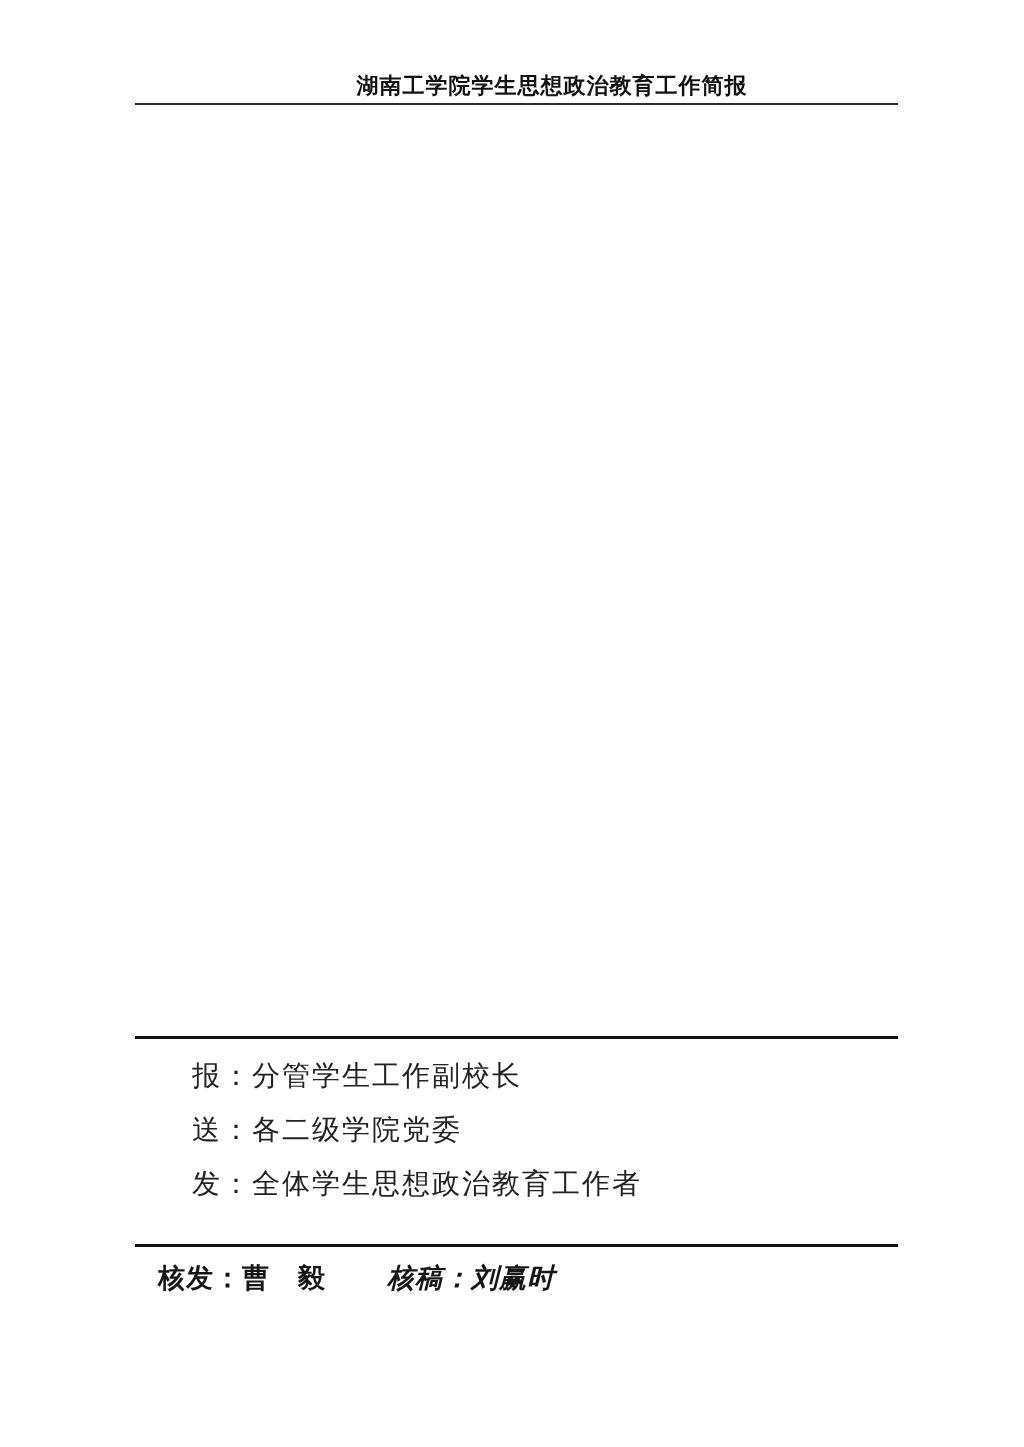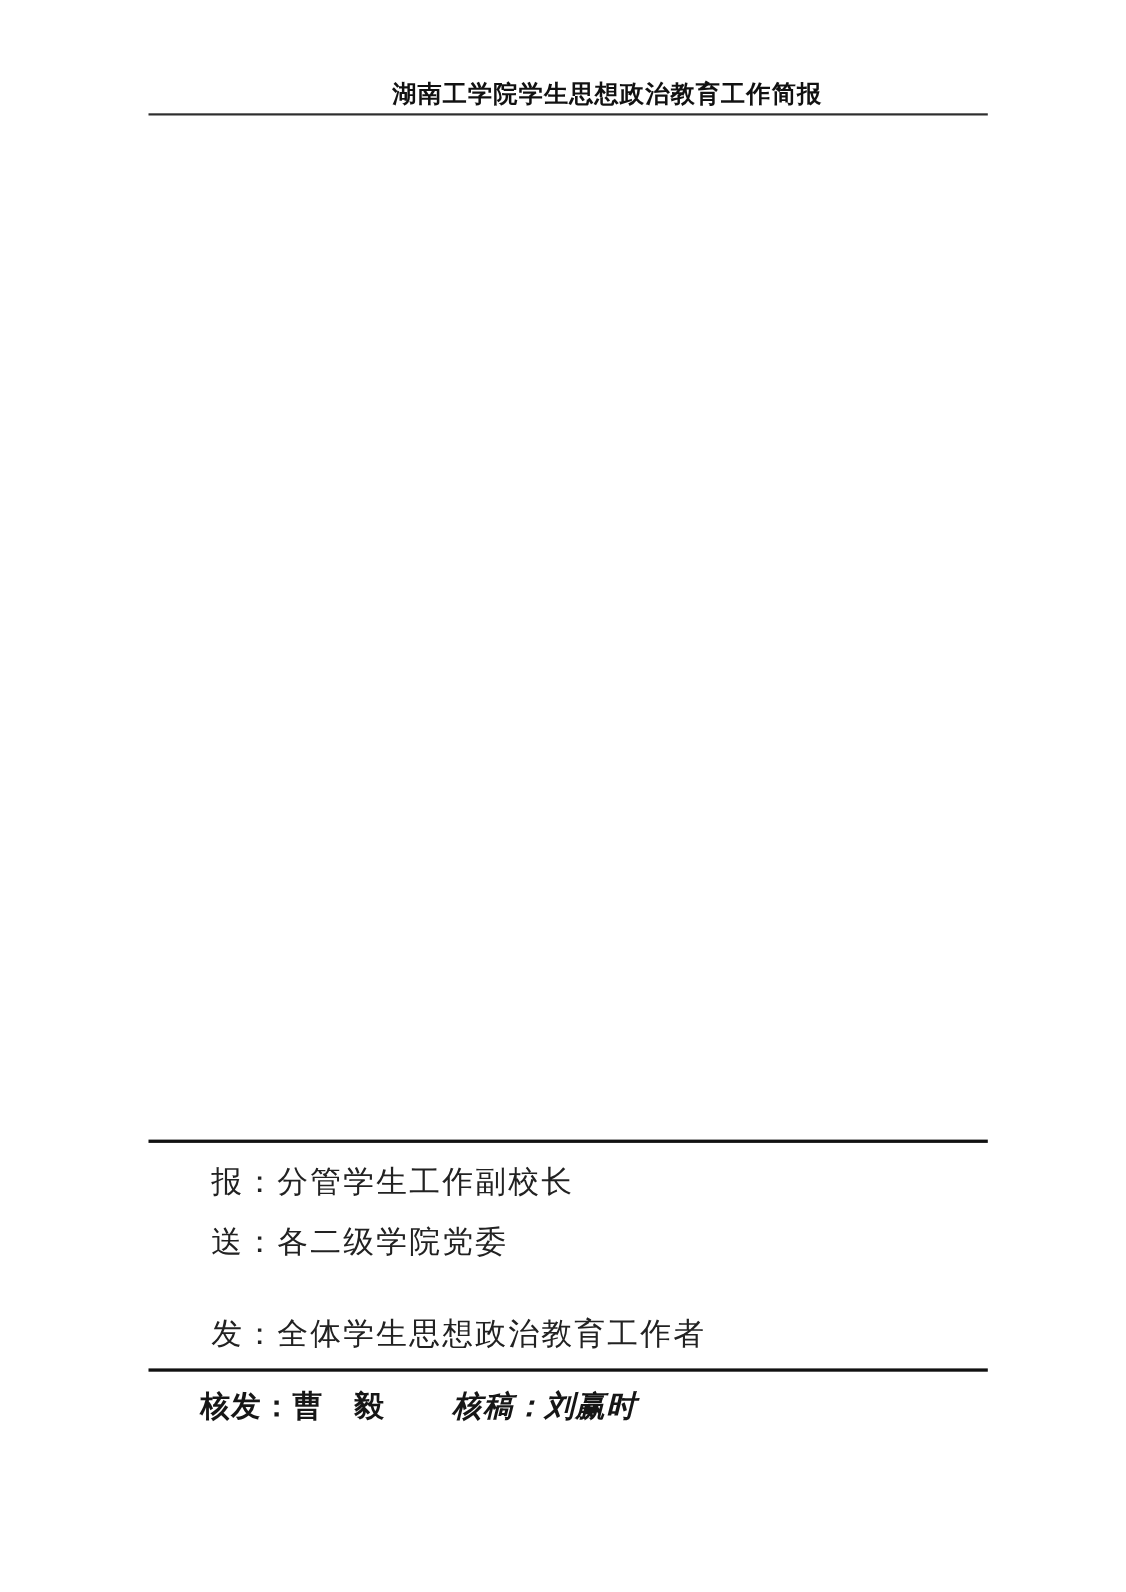--- a/index.html
+++ b/index.html
@@ -53,31 +53,30 @@
     position: absolute;
     left: 192px;
     font-size: 28px;
     line-height: 32px;
     letter-spacing: 2px;
     color: #222222;
     white-space: pre;
   }
   .dist-0 { top: 1060px; }
   .dist-1 { top: 1114px; }
-  .dist-2 { top: 1168px; margin-top: 30px; }
+  .dist-2 { top: 1168px; }
   .footer-item {
     position: absolute;
     top: 1263px;
     font-size: 27px;
     line-height: 31px;
     font-weight: bold;
     letter-spacing: 1px;
     color: #161616;
     white-space: pre;
-    margin-left: 24px;
   }
   .f0 { left: 158px; }
   .f1 { left: 387px; font-style: italic; }
   .f2 { left: 617px; }
 </style>
 </head>
 <body>
 
 <div class="page">
 

